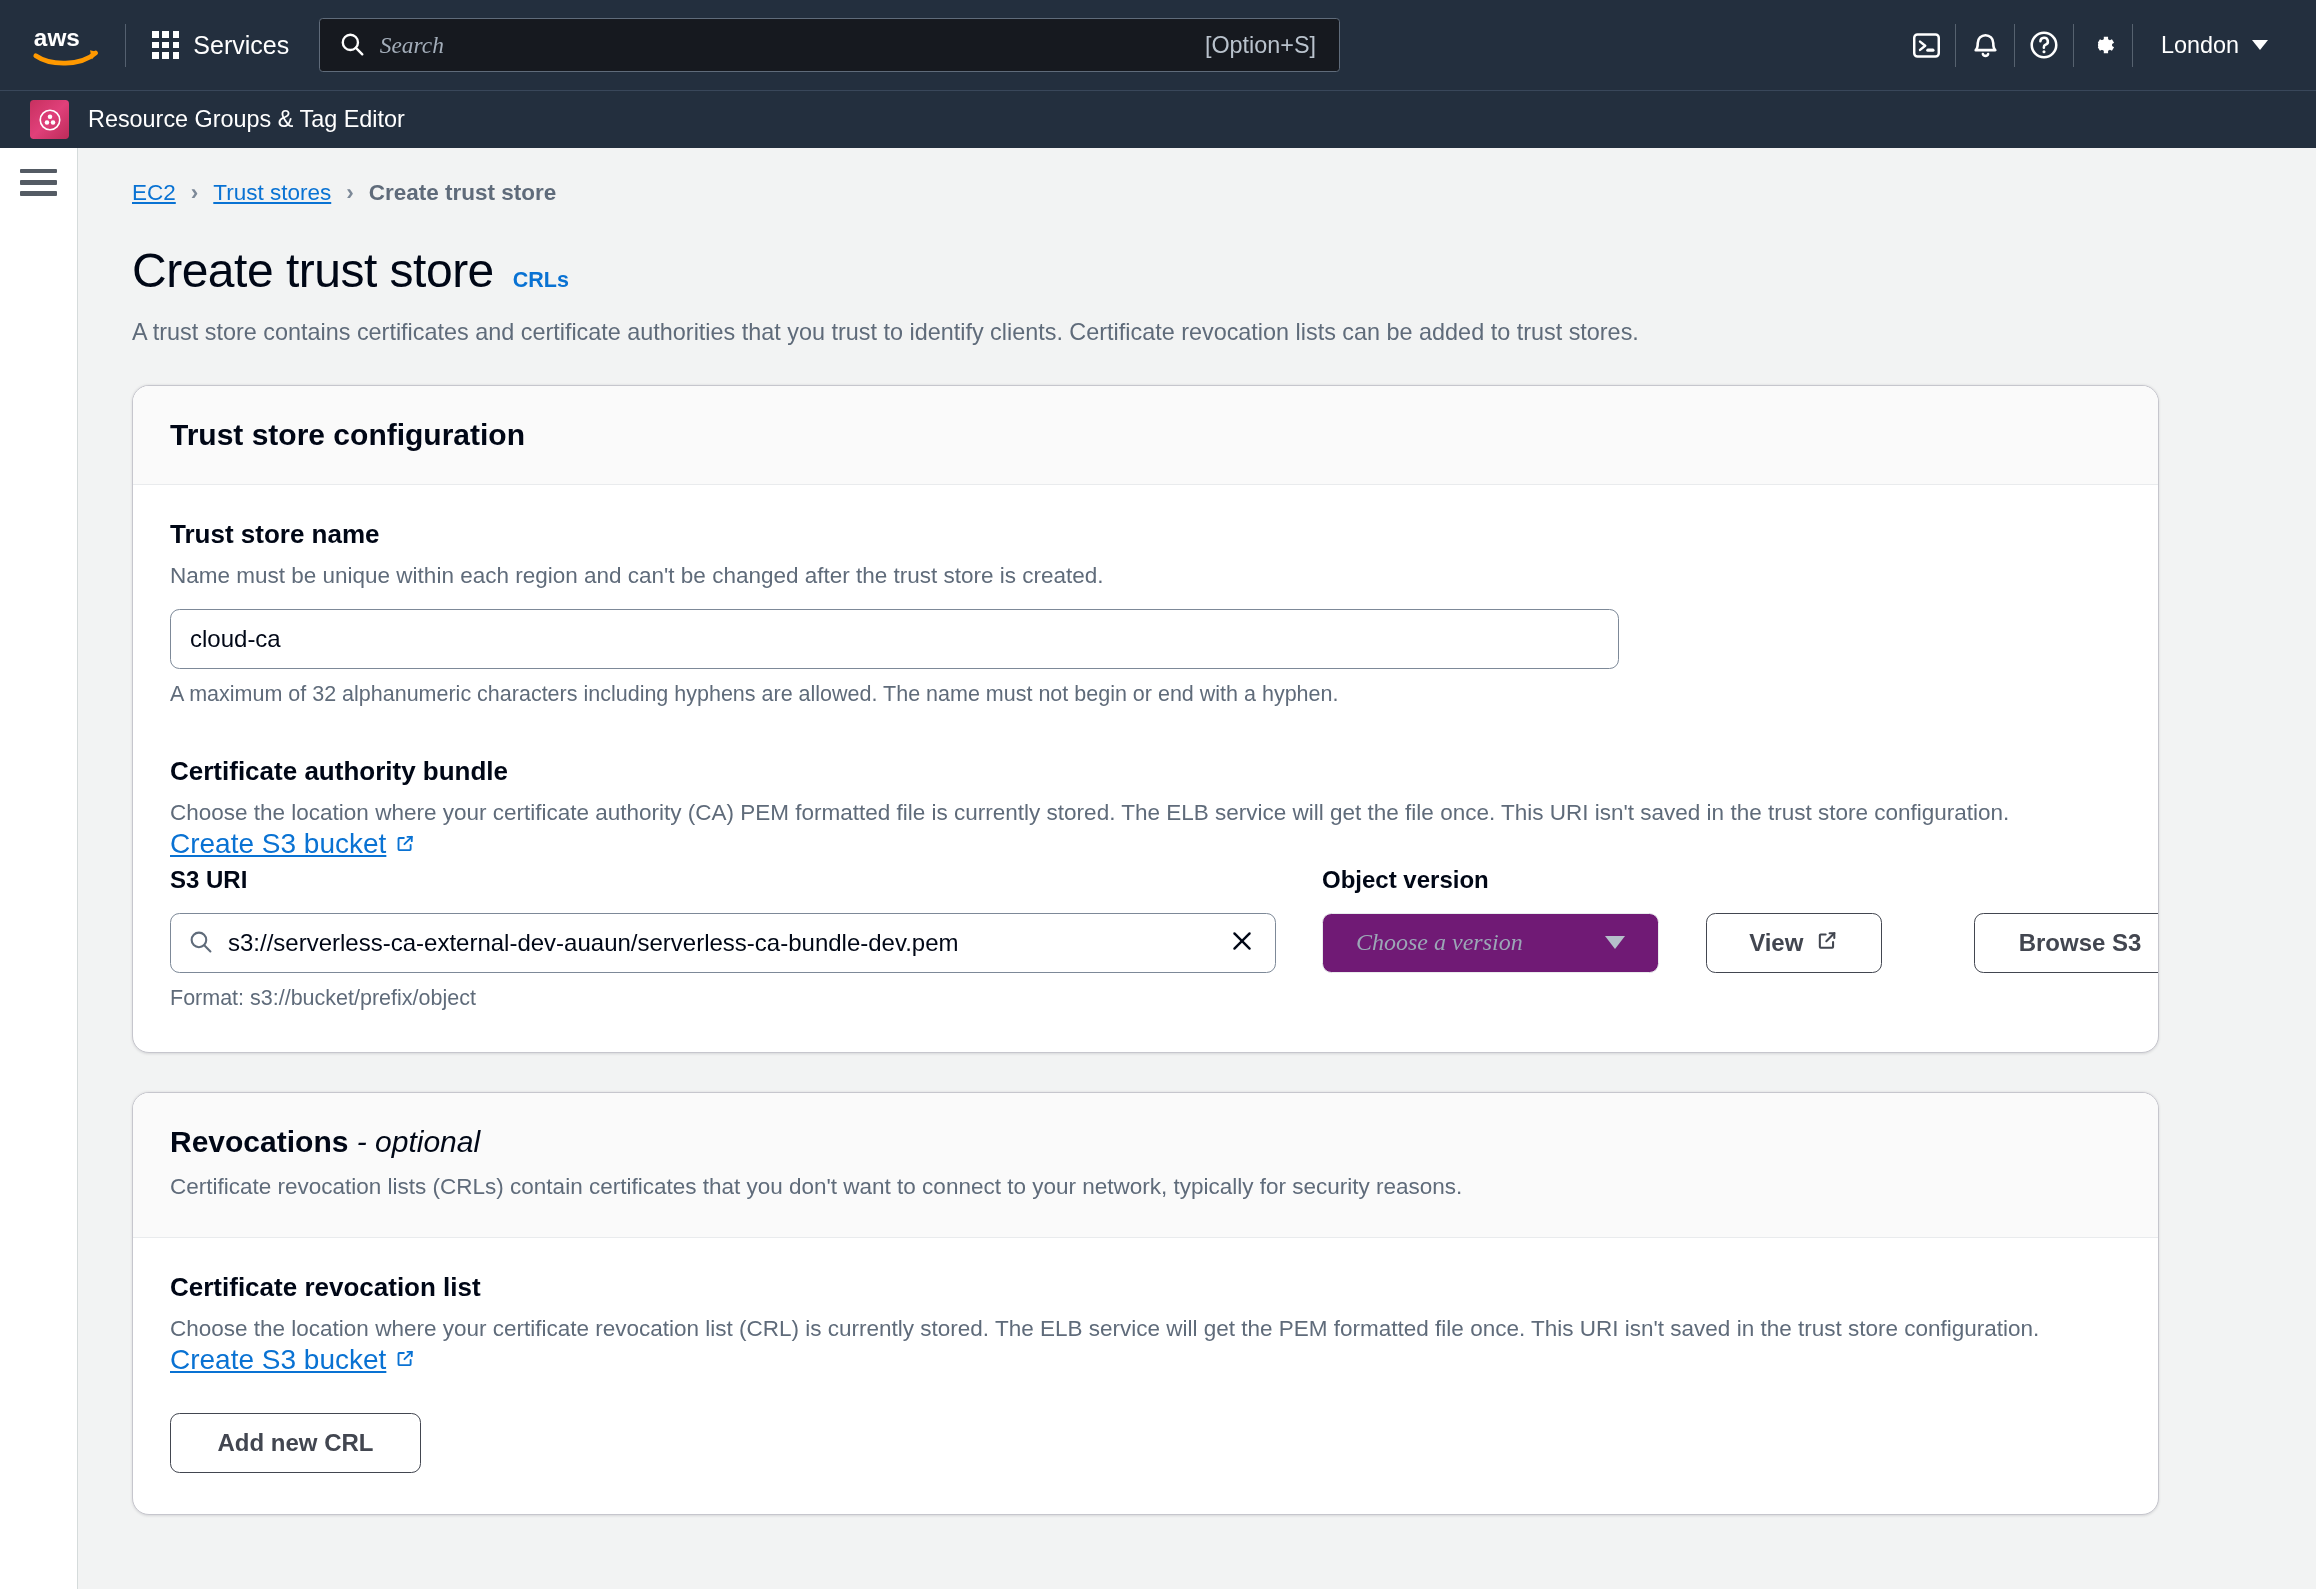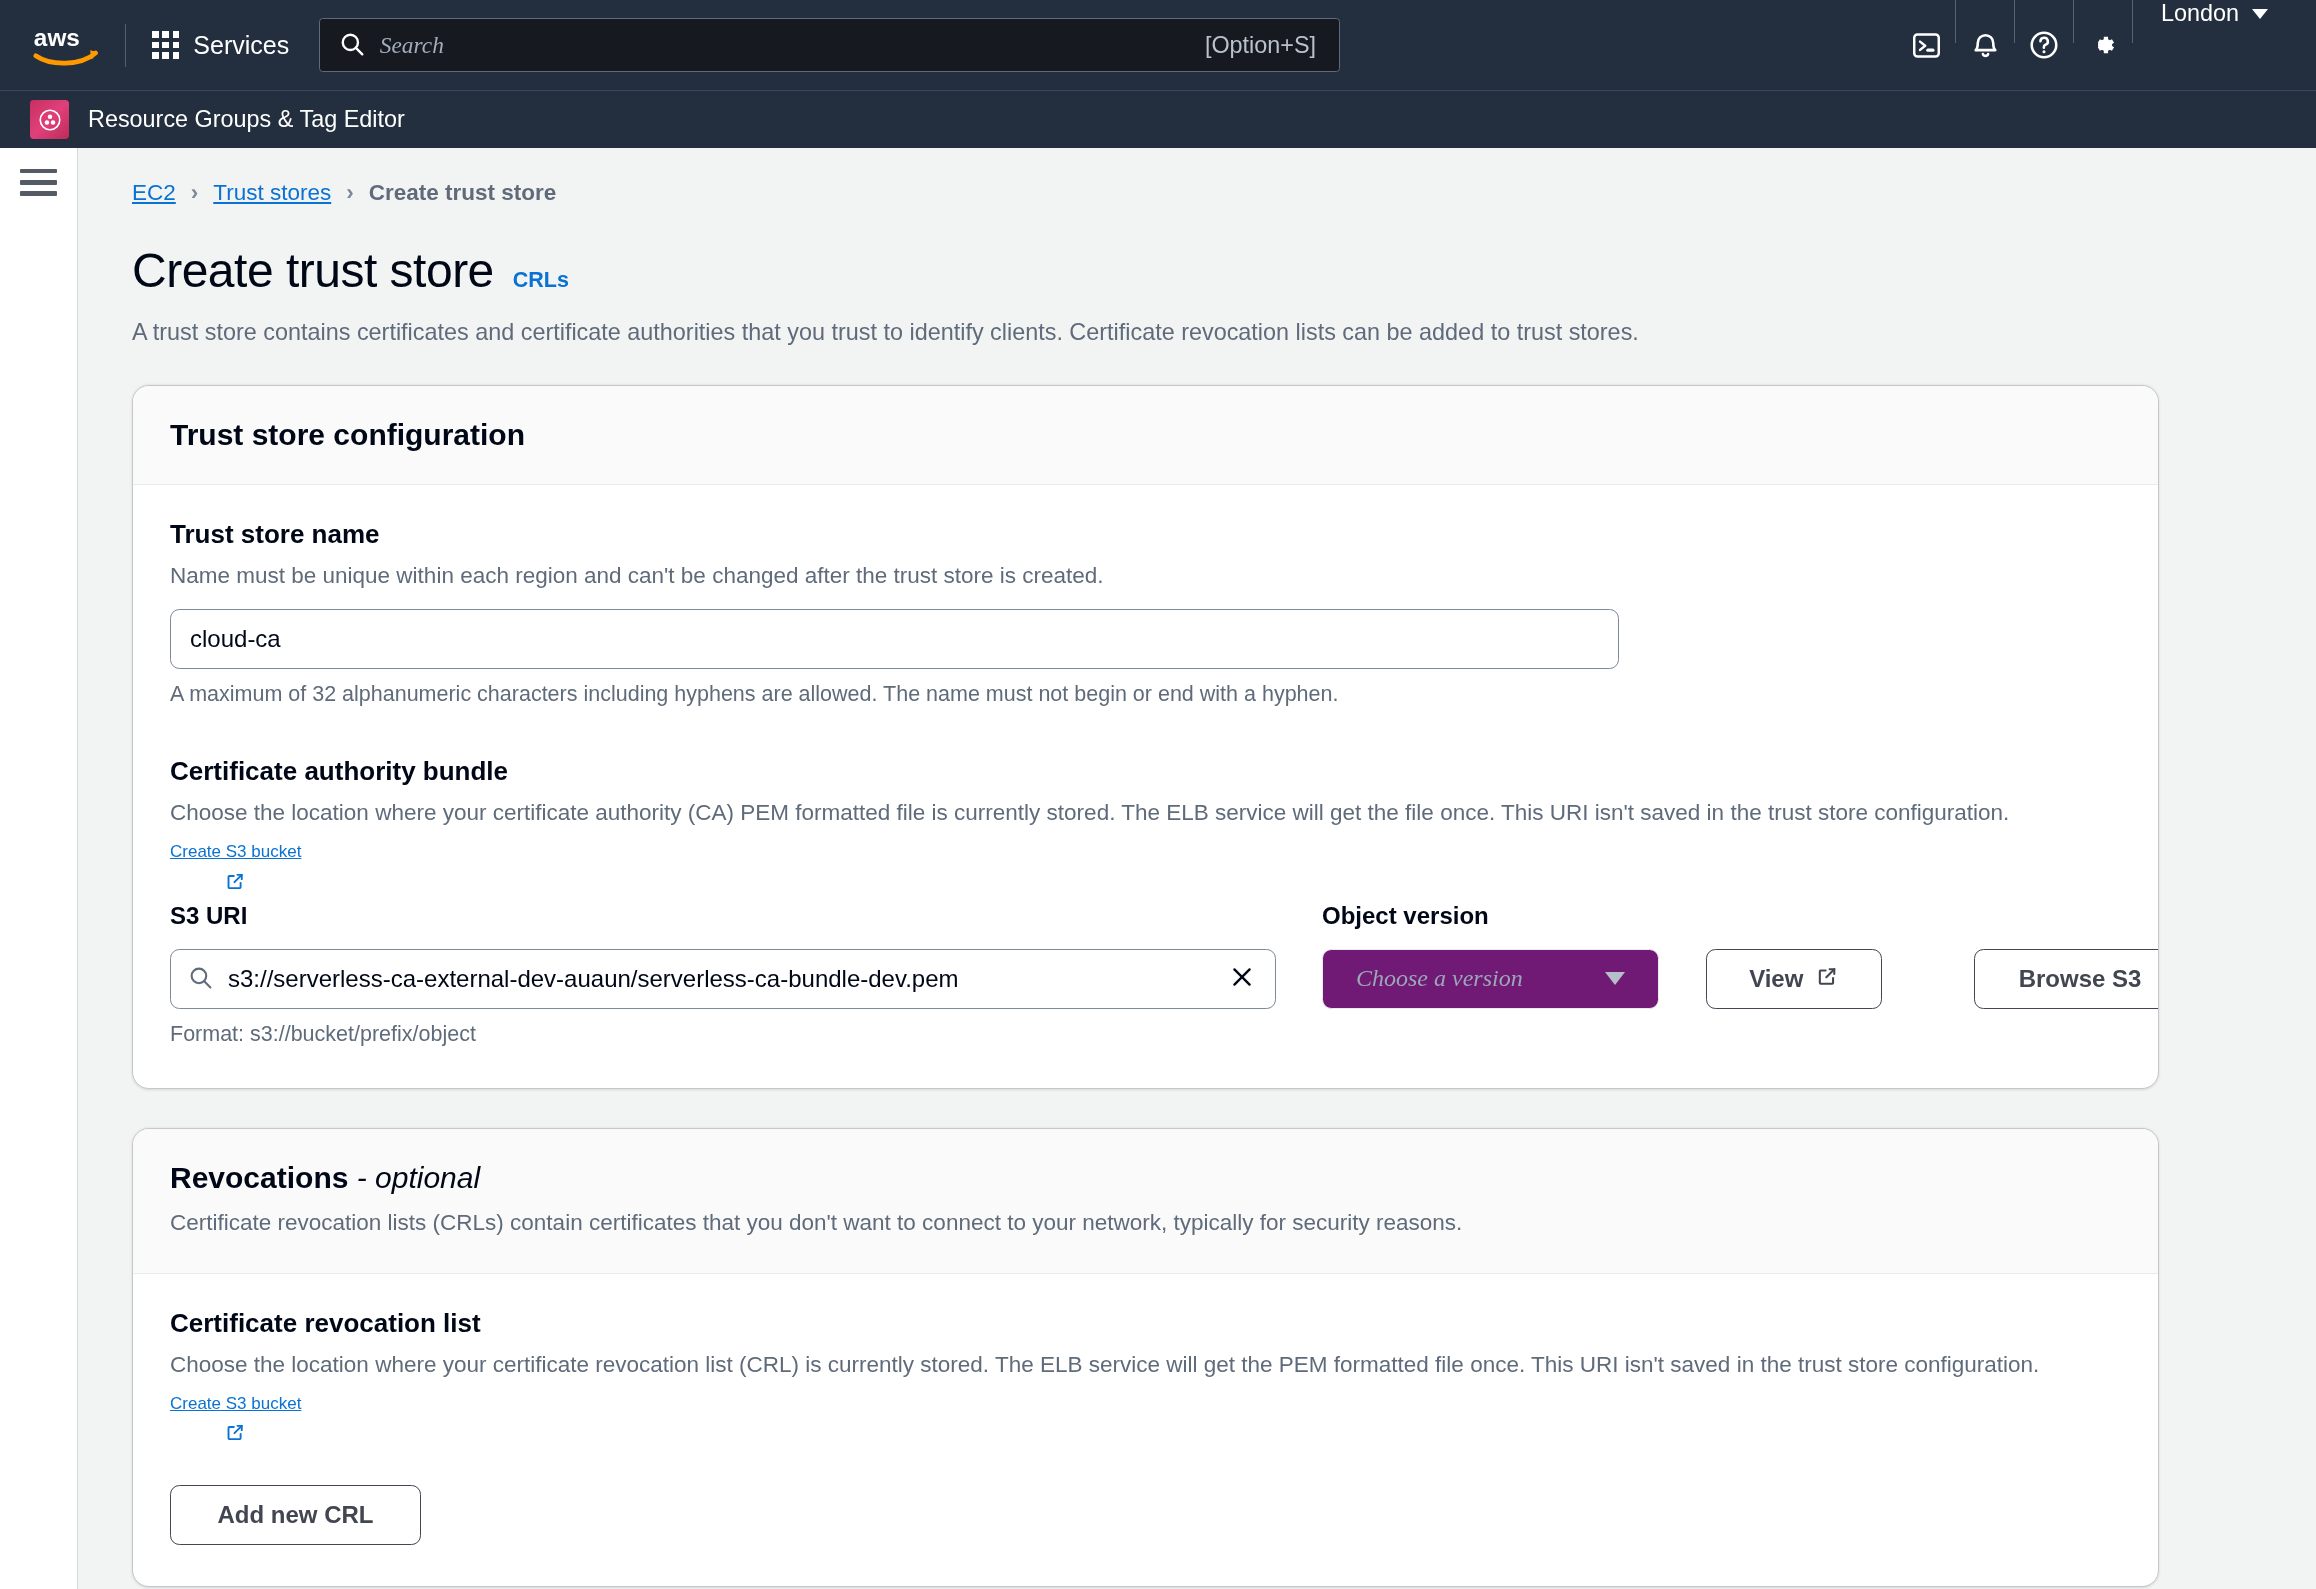--- a/index.html
+++ b/index.html
@@ -49,21 +49,21 @@
     flex: none;
   }
   .search-icon { flex: none; margin-right: 15px; }
   .search-input-text {
     flex: 1; color: #a3adb9; font-size: 23.4px;
     font-style: italic; font-family: "Liberation Serif", serif;
   }
   .search-kbd { color: #b9c2cc; font-size: 23.4px; padding-right: 3.7px; }
 
   .topnav-right {
-    margin-left: auto; display: flex; align-items: flex-start; height: 90px;
+    margin-left: auto; display: flex; align-items: center; height: 90px;
   }
   .nav-icon-btn {
     width: 58px; height: 90px; display: flex; align-items: center;
     justify-content: center; cursor: pointer;
   }
   .nav-sep { width: 0.9px; height: 43px; background: #56626f; }
   .region-btn {
     display: flex; align-items: center; gap: 13px; color: #ffffff;
     font-size: 23.4px; padding: 0 24px 0 28px; cursor: pointer;
   }
@@ -141,22 +141,22 @@
     margin-top: 20.6px; width: 1449px; height: 60px;
     border: 0.9px solid #7d8998; border-radius: 9.4px;
     display: flex; align-items: center; padding: 0 19px;
     font-size: 24px; color: #000716; background: #ffffff;
   }
 
   .section-gap { margin-top: 49px; }
 
   .link-ext {
     display: inline-flex; align-items: center; gap: 8.4px;
-    color: #0972d3; font-size: 17px; text-decoration: underline;
-    cursor: pointer; margin-top: 16px; flex-direction: column;
+    color: #0972d3; font-size: 28px; text-decoration: underline;
+    cursor: pointer; margin-top: 2px;
   }
 
   .uri-row { display: flex; align-items: flex-end; gap: 16px; margin-top: 5.6px; }
   .uri-col { width: 1106px; }
   .sublabel { font-size: 24px; color: #000716; font-weight: bold; margin-bottom: 19px; }
 
   .uri-input {
     width: 1106px; height: 60px;
     border: 0.9px solid #7d8998; border-radius: 9.4px;
     display: flex; align-items: center; padding: 0 15px 0 17px;

